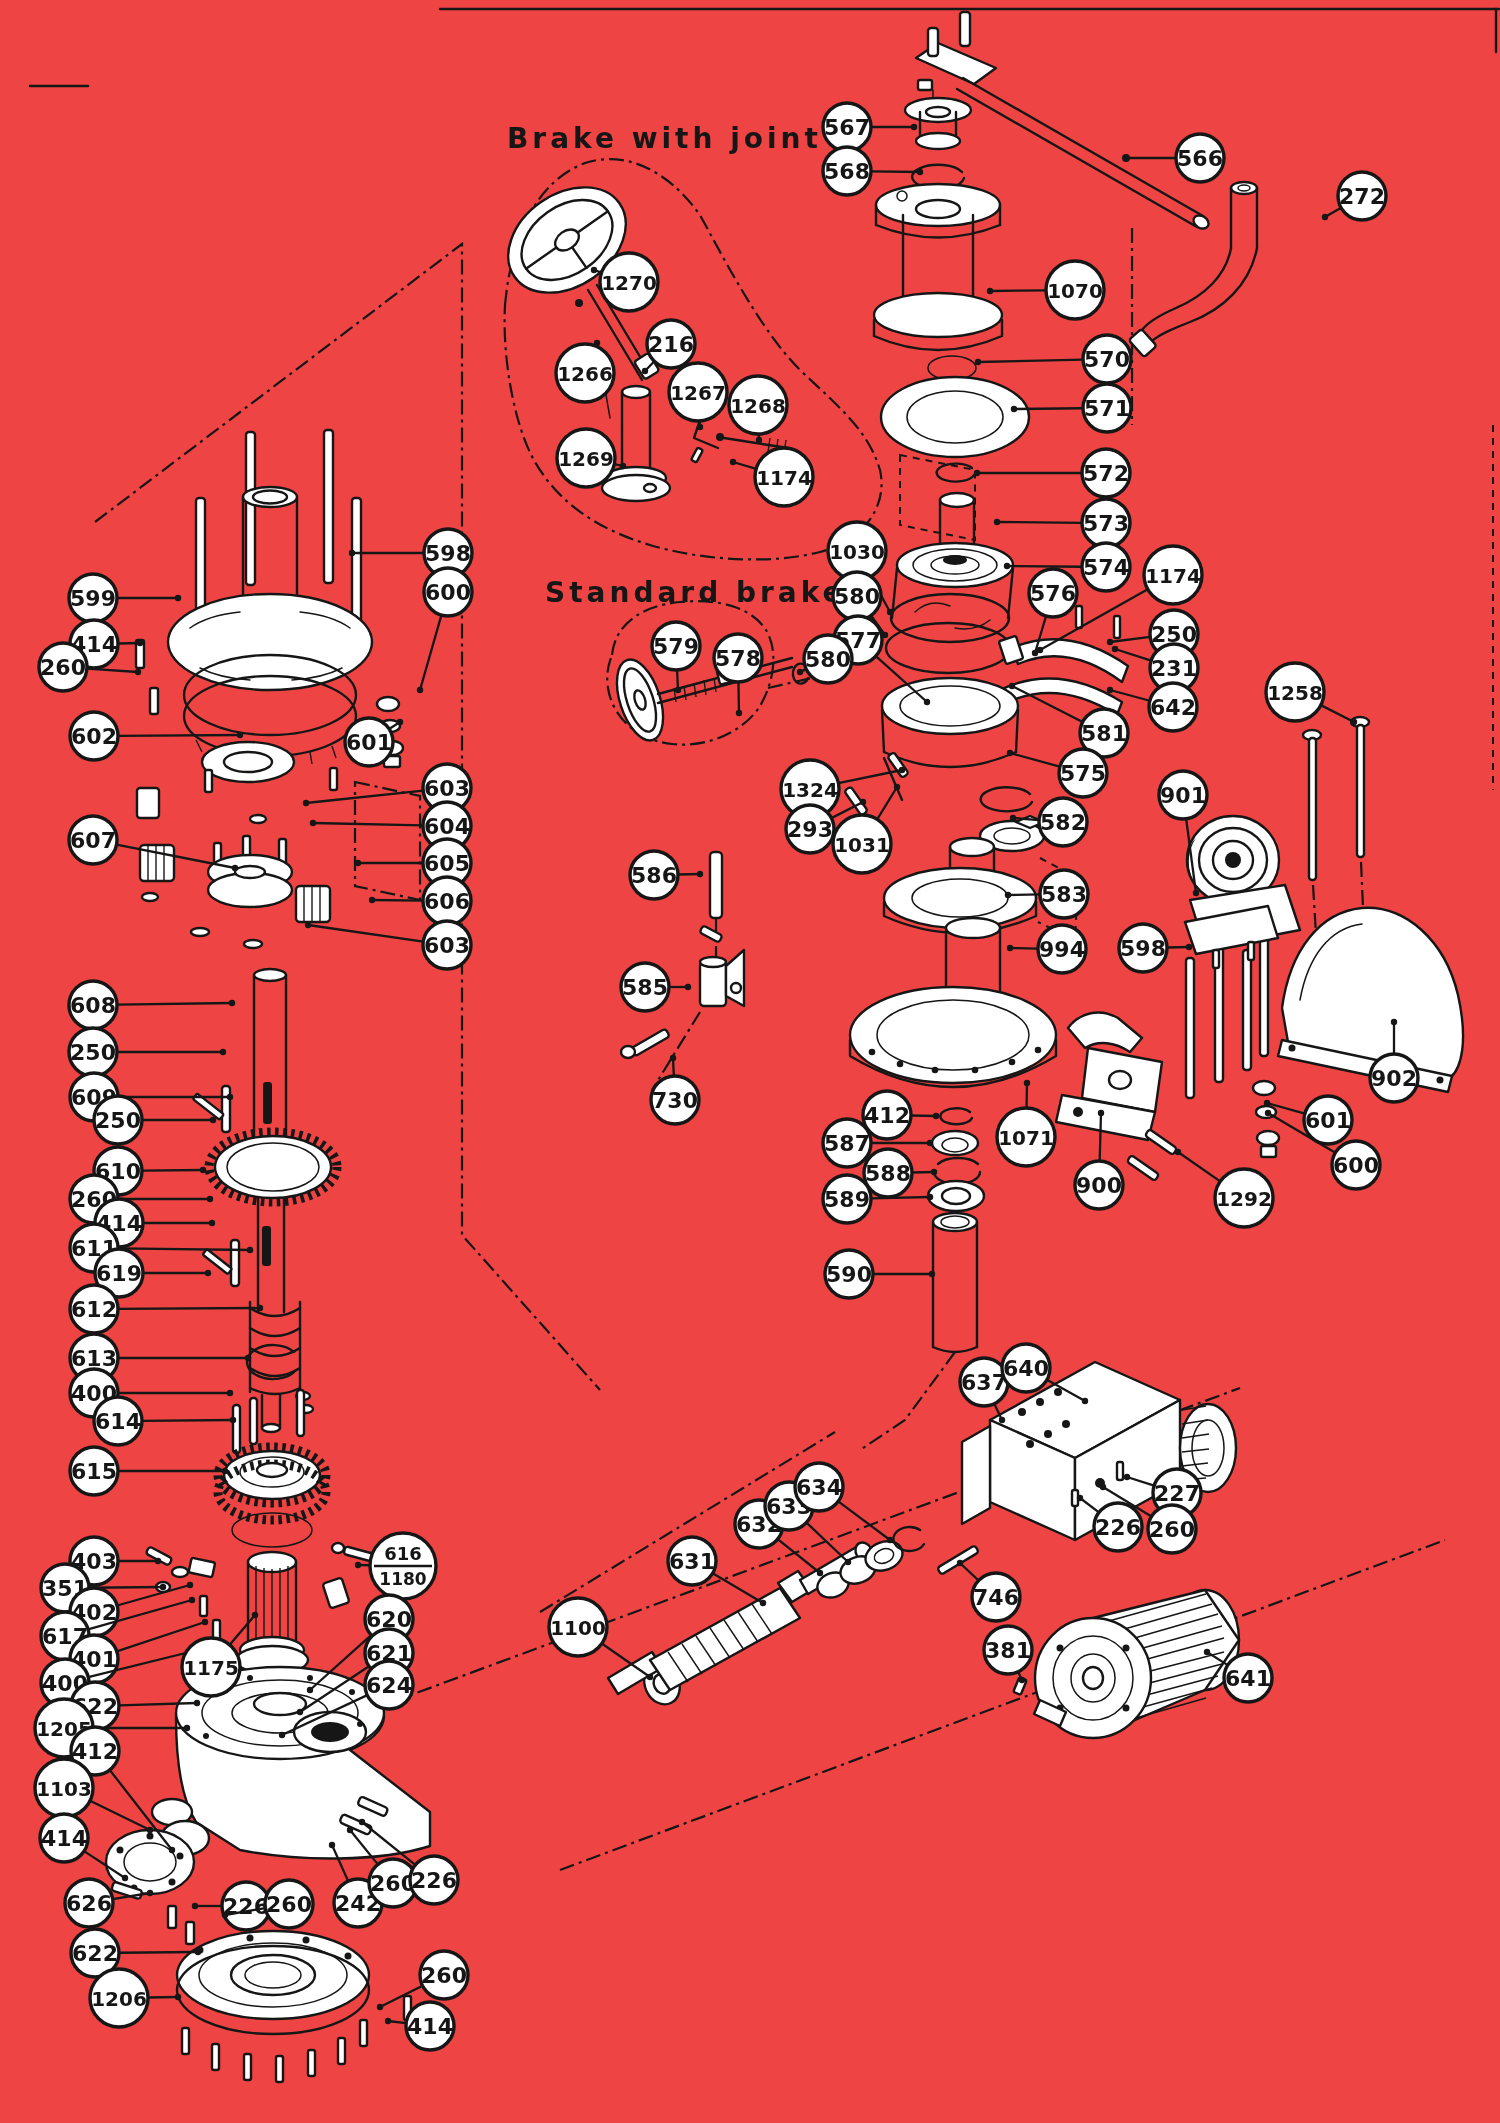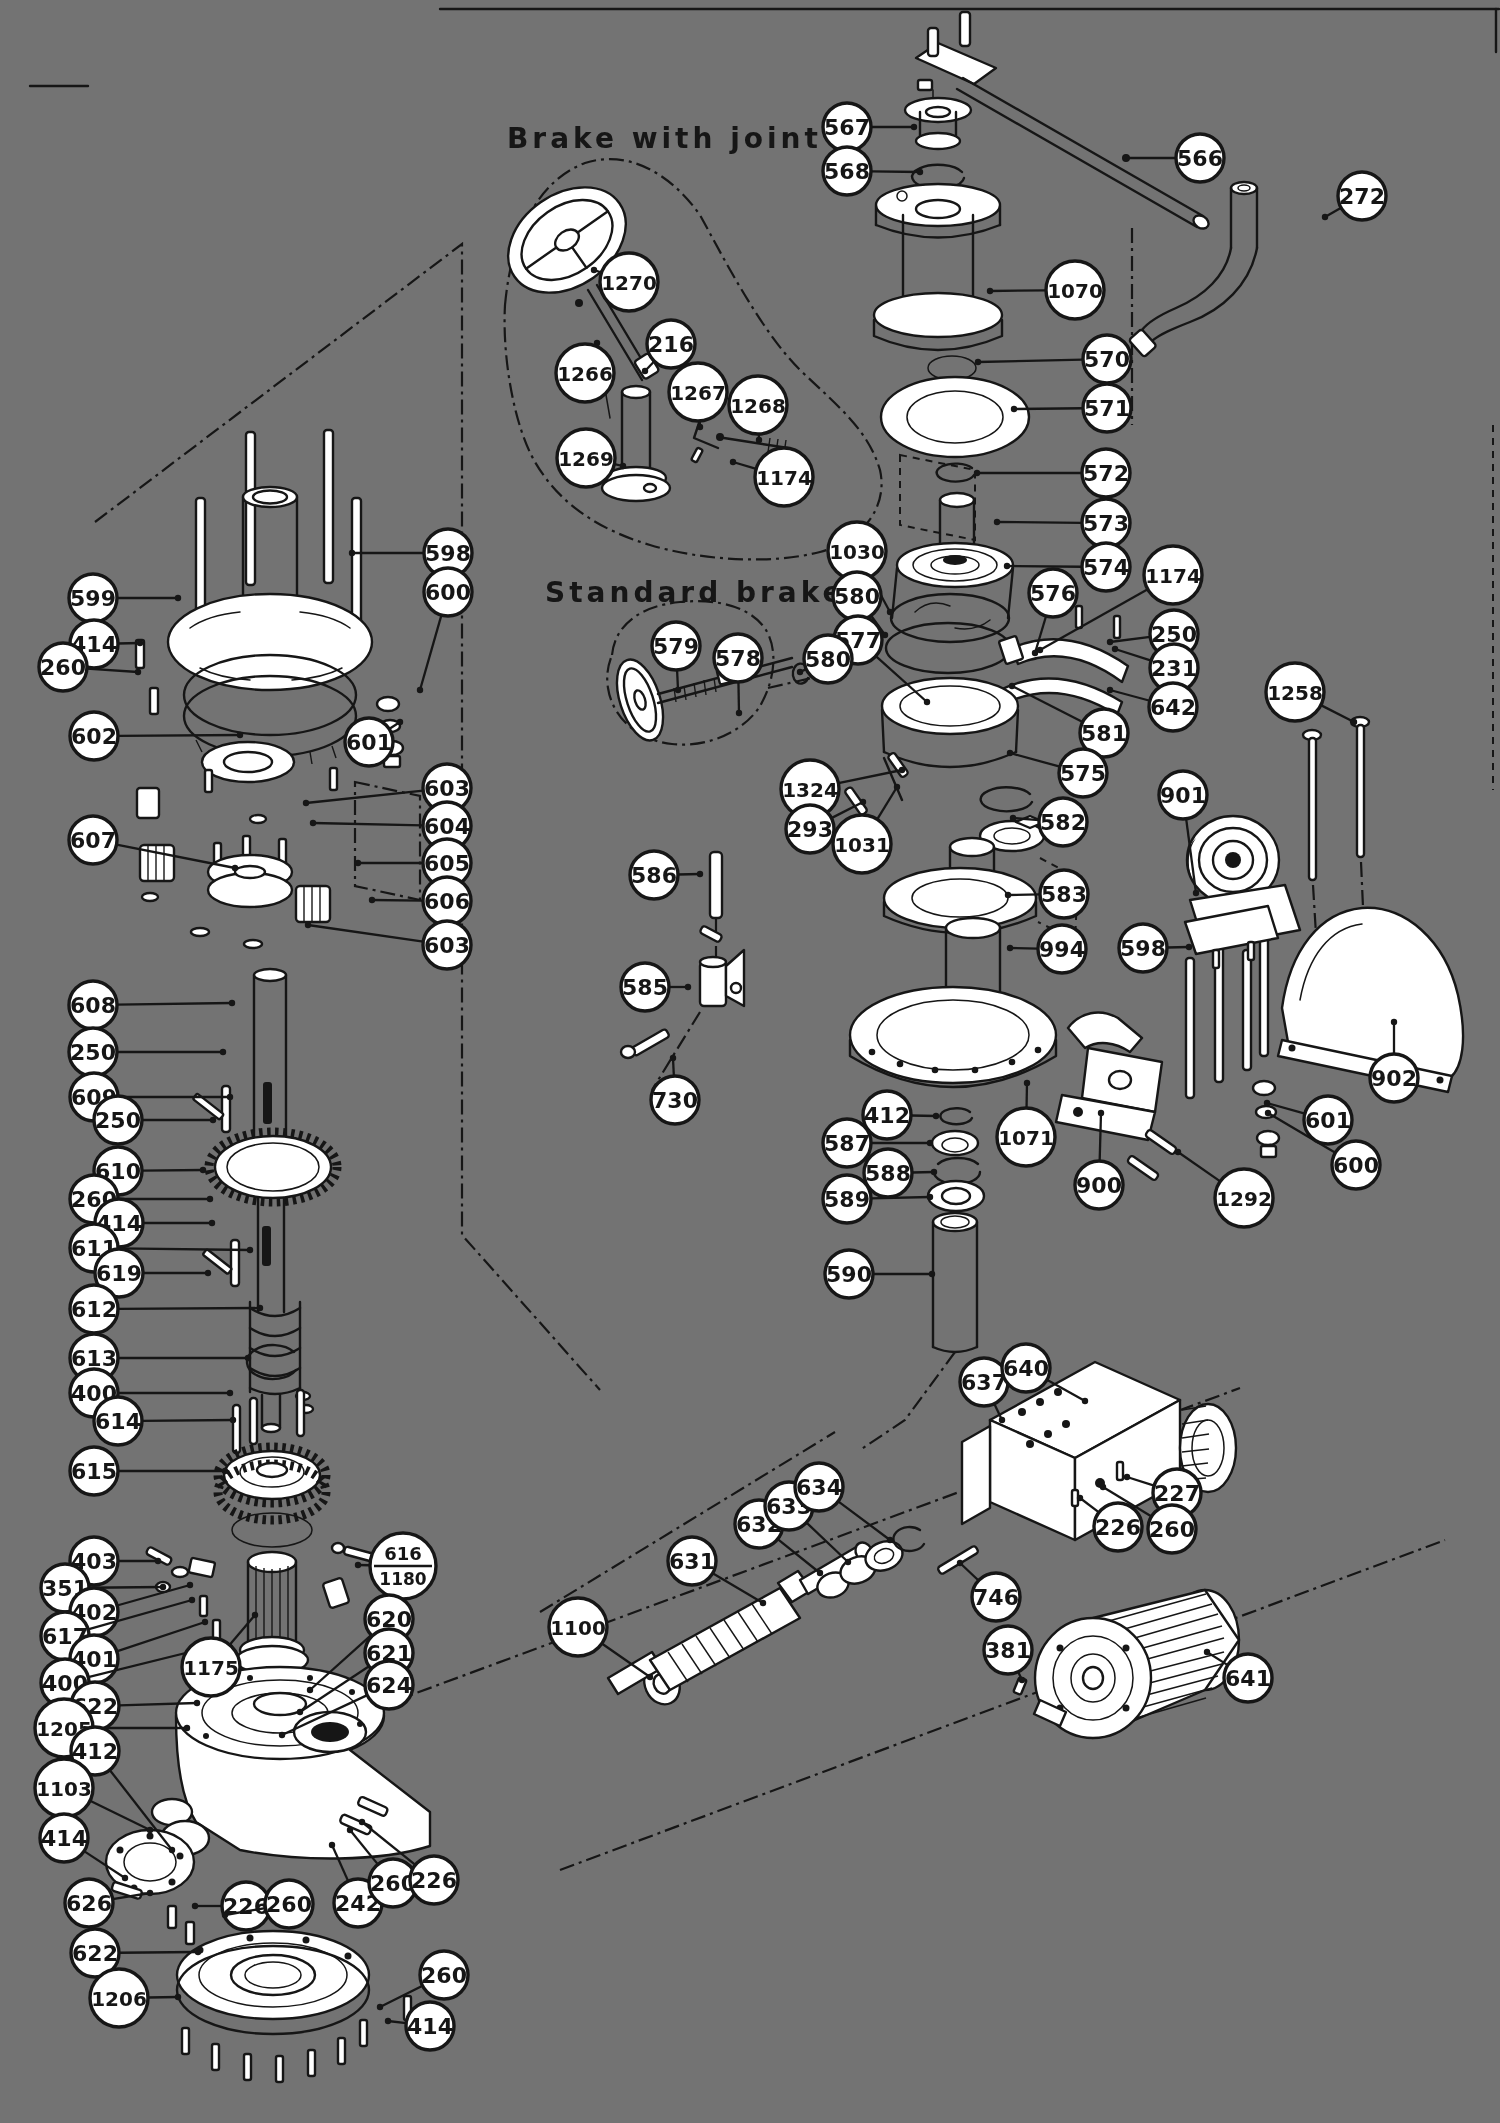--- a/index.html
+++ b/index.html
@@ -1,16 +1,16 @@
 <!DOCTYPE html>
 <html><head>
 <meta charset="utf-8">
 <style>
   html,body{margin:0;padding:0;background:#e8e8e8;}
-  .page{width:1500px;height:2123px;background:#737373;position:relative;margin:0 auto;
+  .page{width:1500px;height:2123px;background:#ef4444;position:relative;margin:0 auto;
         font-family:"DejaVu Sans", sans-serif;}
   svg{display:block}
   .ln{fill:none;stroke:#161616;stroke-width:2.4;stroke-linecap:round;stroke-linejoin:round}
   .thin{fill:none;stroke:#161616;stroke-width:1.5;stroke-linecap:round}
   .fw{fill:#ffffff;stroke:#161616;stroke-width:2.4;stroke-linejoin:round}
   .dk{fill:#161616;stroke:none}
   .dd{fill:none;stroke:#161616;stroke-width:2.2;stroke-dasharray:15 5 3 5}
   .dsh{fill:none;stroke:#161616;stroke-width:2;stroke-dasharray:7 6}
   .teeth{fill:none;stroke:#161616;stroke-width:9;stroke-dasharray:3.5 4.5}
   .hatch{fill:none;stroke:#161616;stroke-width:1.4}

